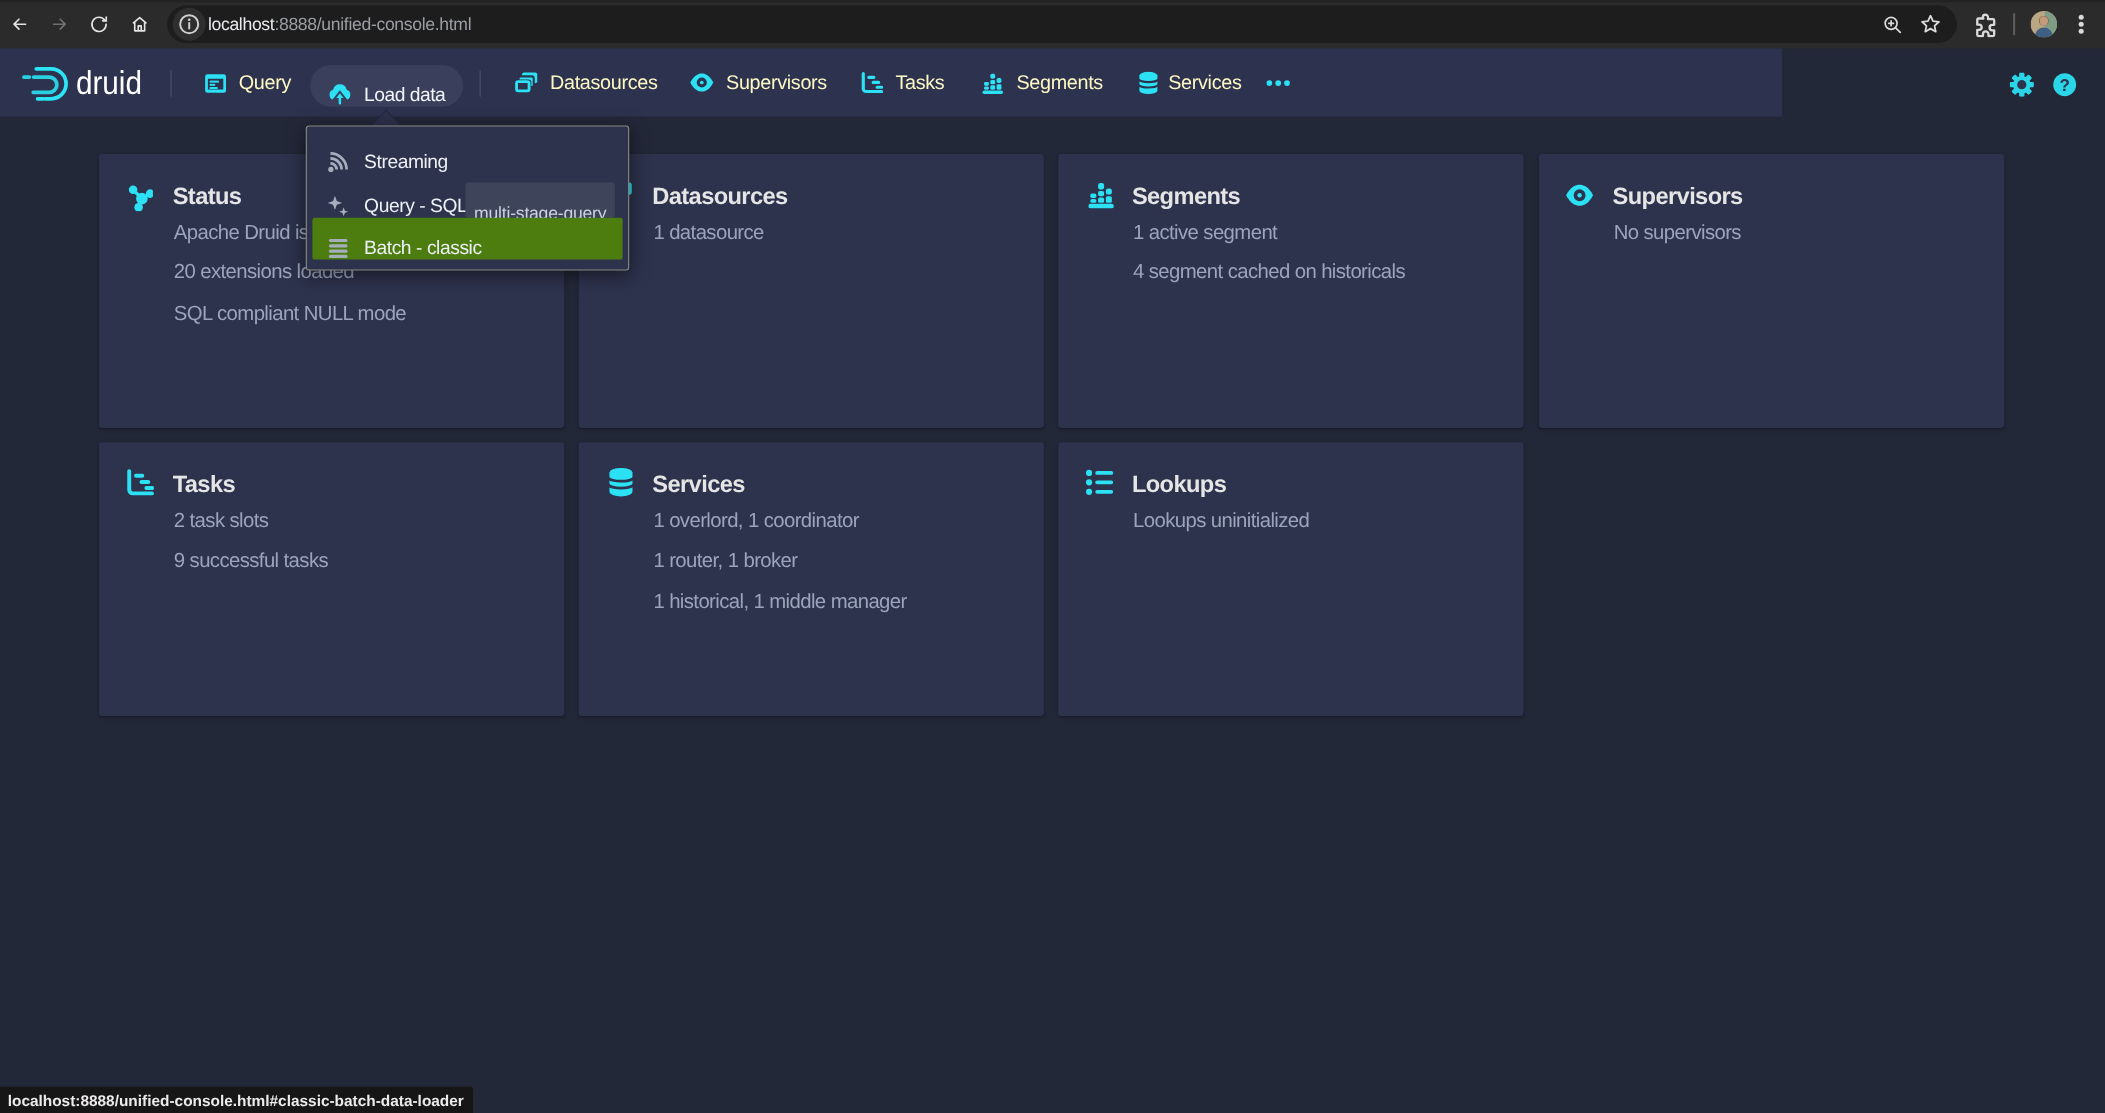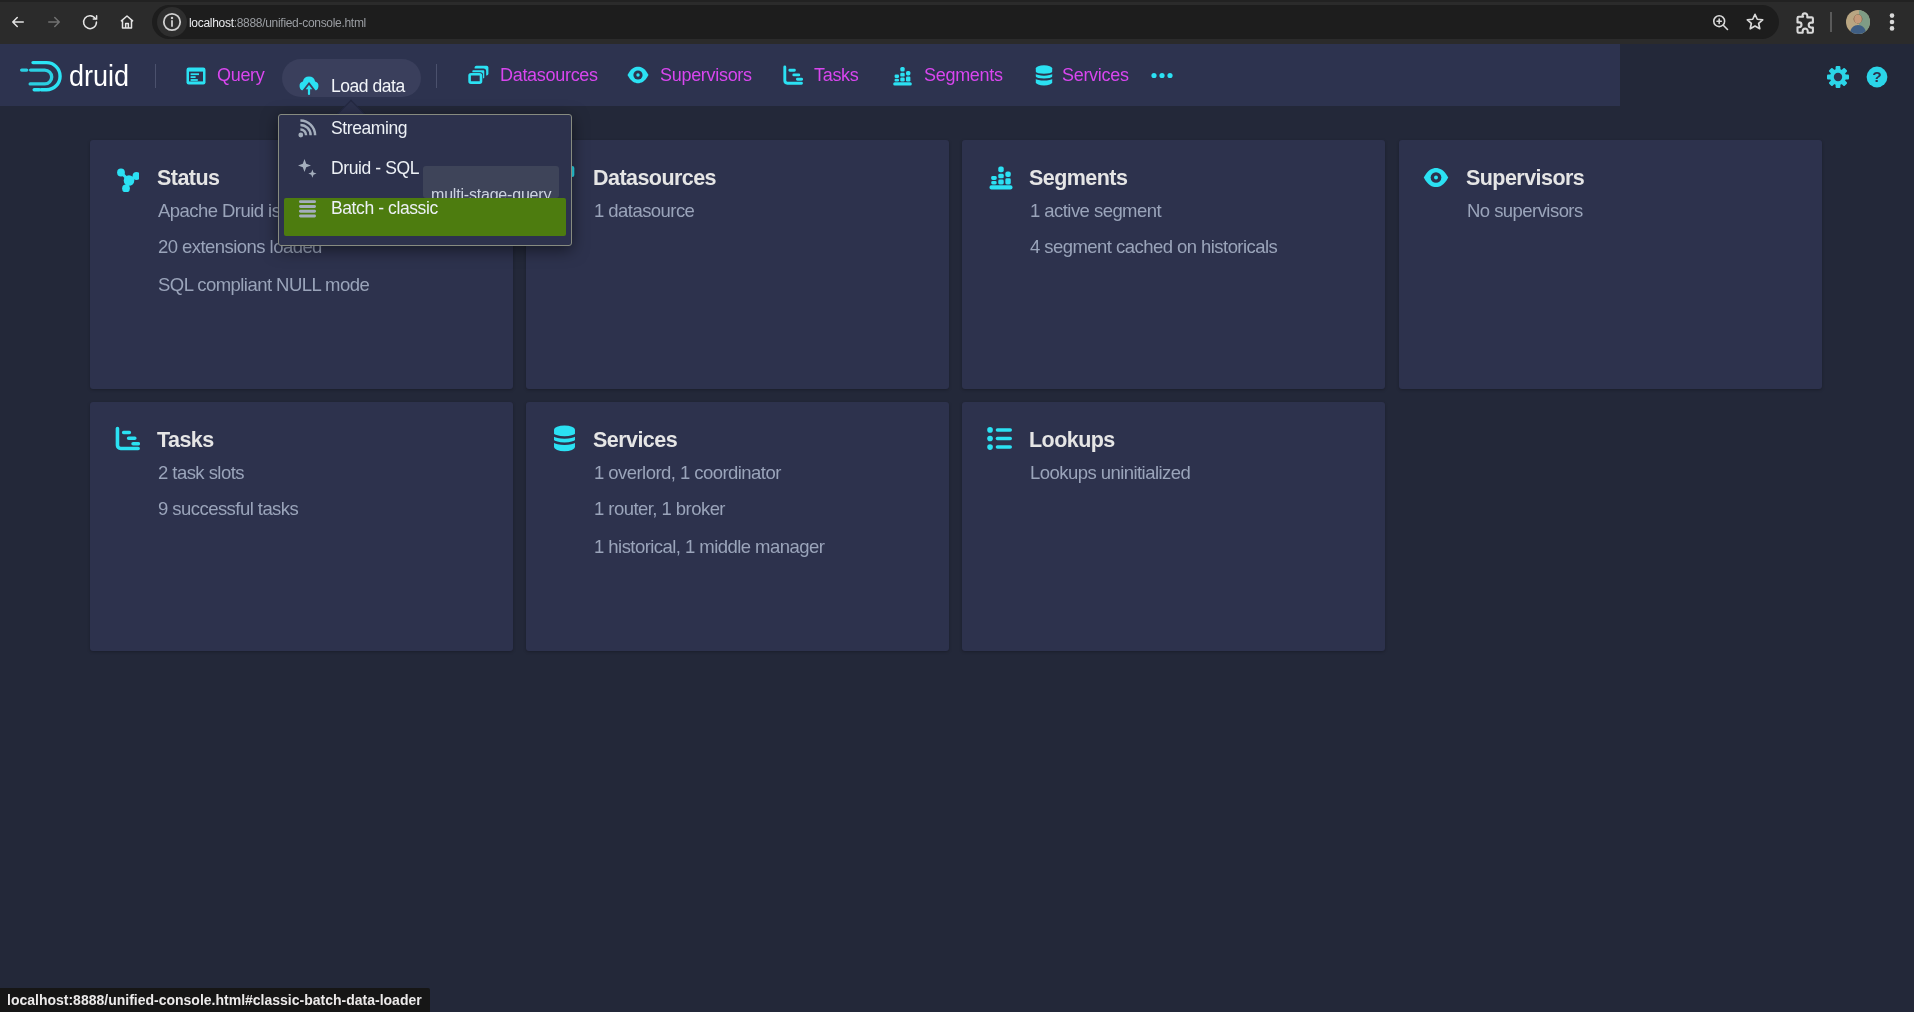--- a/index.html
+++ b/index.html
@@ -8,49 +8,49 @@
   .abs { position:absolute; }
 
   
   #toolbar { position:absolute; left:0; top:0; width:1914px; height:44px; background:#2b2b2b; }
   #toolbar:before { content:""; position:absolute; left:0; top:0; width:1914px; height:2px; background:#222222; }
   .tbtn { position:absolute; top:13px; width:18px; height:18px; }
   #urlpill { position:absolute; left:152px; top:5px; width:1627px; height:34px;
     border-radius:17px; background:#1d1d1d; }
   #infobub { position:absolute; left:5px; top:2px; width:30px; height:30px; border-radius:15px; background:#2e2e2e; }
   .urltxt { position:absolute; left:37px; top:1px; height:34px; line-height:34px;
-    font-size:12px; letter-spacing:-0.3px; color:#9b9ea3; white-space:nowrap; }
+    font-size:16px; letter-spacing:-0.3px; color:#9b9ea3; white-space:nowrap; }
   .urltxt b { color:#e9eaed; font-weight:400; }
 
   
   #navbar { position:absolute; left:0; top:44px; width:1620px; height:62px; background:#2d334f; }
   .navsep { position:absolute; top:20px; width:1px; height:24px; background:#4b516d; }
   .navitem { position:absolute; top:0; height:62px; display:flex; align-items:center;
-    color:#d946ef; font-size:18px; letter-spacing:-0.3px; }
+    color:#fef9c3; font-size:18px; letter-spacing:-0.3px; }
   .navitem svg { margin-right:11px; }
   #loadpill { position:absolute; left:282px; top:15px; width:139px; height:38px;
     border-radius:19px; background:#3b405c; background:#3a3f5c; display:flex; align-items:flex-end;
     padding-left:16px; color:#f2f5f9; font-size:17.5px; letter-spacing:-0.45px; }
   #loadpill svg { margin-right:11px; }
 
   
   .card { position:absolute; width:423px; height:249px; background:#2d324d; border-radius:3px;
     box-shadow:0 1px 3px rgba(0,0,0,0.25); }
   .card .ttl { position:absolute; left:67px; top:26px; font-size:21.5px; font-weight:700; letter-spacing:-0.55px; color:#e5e5e5; }
   .card .cicon { position:absolute; left:24px; top:24px; }
   .cardline { position:absolute; left:68px; font-size:18.5px; letter-spacing:-0.55px; color:#9aa4ba; white-space:nowrap; }
 
   
   #popover { position:absolute; left:278px; top:114px; width:294px; height:132px;
     background:#2d324d; border:1px solid #878b80; border-radius:3px;
     box-shadow:0 4px 16px rgba(0,0,0,0.5); }
   #poparrow { position:absolute; left:341px; top:104px; width:20px; height:20px;
     background:#2d324d; transform:rotate(45deg); border-left:1.5px solid #232840; border-top:1.5px solid #232840; }
   .mrow { position:absolute; left:5px; width:282px; height:40px; border-radius:2px;
-    display:flex; align-items:flex-start; color:#edf1f6; font-size:17.5px; letter-spacing:-0.4px; }
+    display:flex; align-items:flex-end; color:#edf1f6; font-size:17.5px; letter-spacing:-0.4px; }
   .mrow svg { margin-left:13px; margin-right:13px; }
   .badge { position:absolute; left:139px; top:8px; height:25px; line-height:25px; padding:16px 8px;
     background:#3e4459; border-radius:3px; font-size:16px; letter-spacing:-0.2px; color:#ccd3df; }
 
   
   #statusbar { position:absolute; left:0; top:988px; height:24px; background:#161616;
     color:#eceaea; font-size:14px; line-height:24px; padding:0 8px 0 7px; border-top-right-radius:2px;
     font-weight:700; white-space:nowrap; }
 </style>
 </head>
@@ -332,21 +332,21 @@
         </g>
         <circle cx="3.8" cy="17" r="2.4" fill="#a4aebc"></circle>
       </svg>
     <span>Streaming</span>
   </div>
   <div class="mrow" style="top:43px">
     <svg width="21" height="21" viewBox="0 0 21 21" fill="#a4aebc">
         <path d="M7.5 1 l1.7 4.8 4.8 1.7 -4.8 1.7 -1.7 4.8 -1.7 -4.8 -4.8 -1.7 4.8 -1.7 z"></path>
         <path d="M15.4 11.5 l1.1 3 3 1.1 -3 1.1 -1.1 3 -1.1 -3 -3 -1.1 3 -1.1 z"></path>
       </svg>
-    <span>Druid - SQL</span>
+    <span>Query - SQL</span>
     <div class="badge">multi-stage-query</div>
   </div>
   <div class="mrow" style="top:83px;height:38px;background:#4d7c0f">
     <svg width="21" height="21" viewBox="0 0 21 21" fill="#a4aebc">
         <rect x="2" y="2.2" width="17" height="2.9" rx="1.4"></rect>
         <rect x="2" y="7" width="17" height="2.9" rx="1.4"></rect>
         <rect x="2" y="11.8" width="17" height="2.9" rx="1.4"></rect>
         <rect x="2" y="16.6" width="17" height="2.9" rx="1.4"></rect>
       </svg>
     <span>Batch - classic</span>

